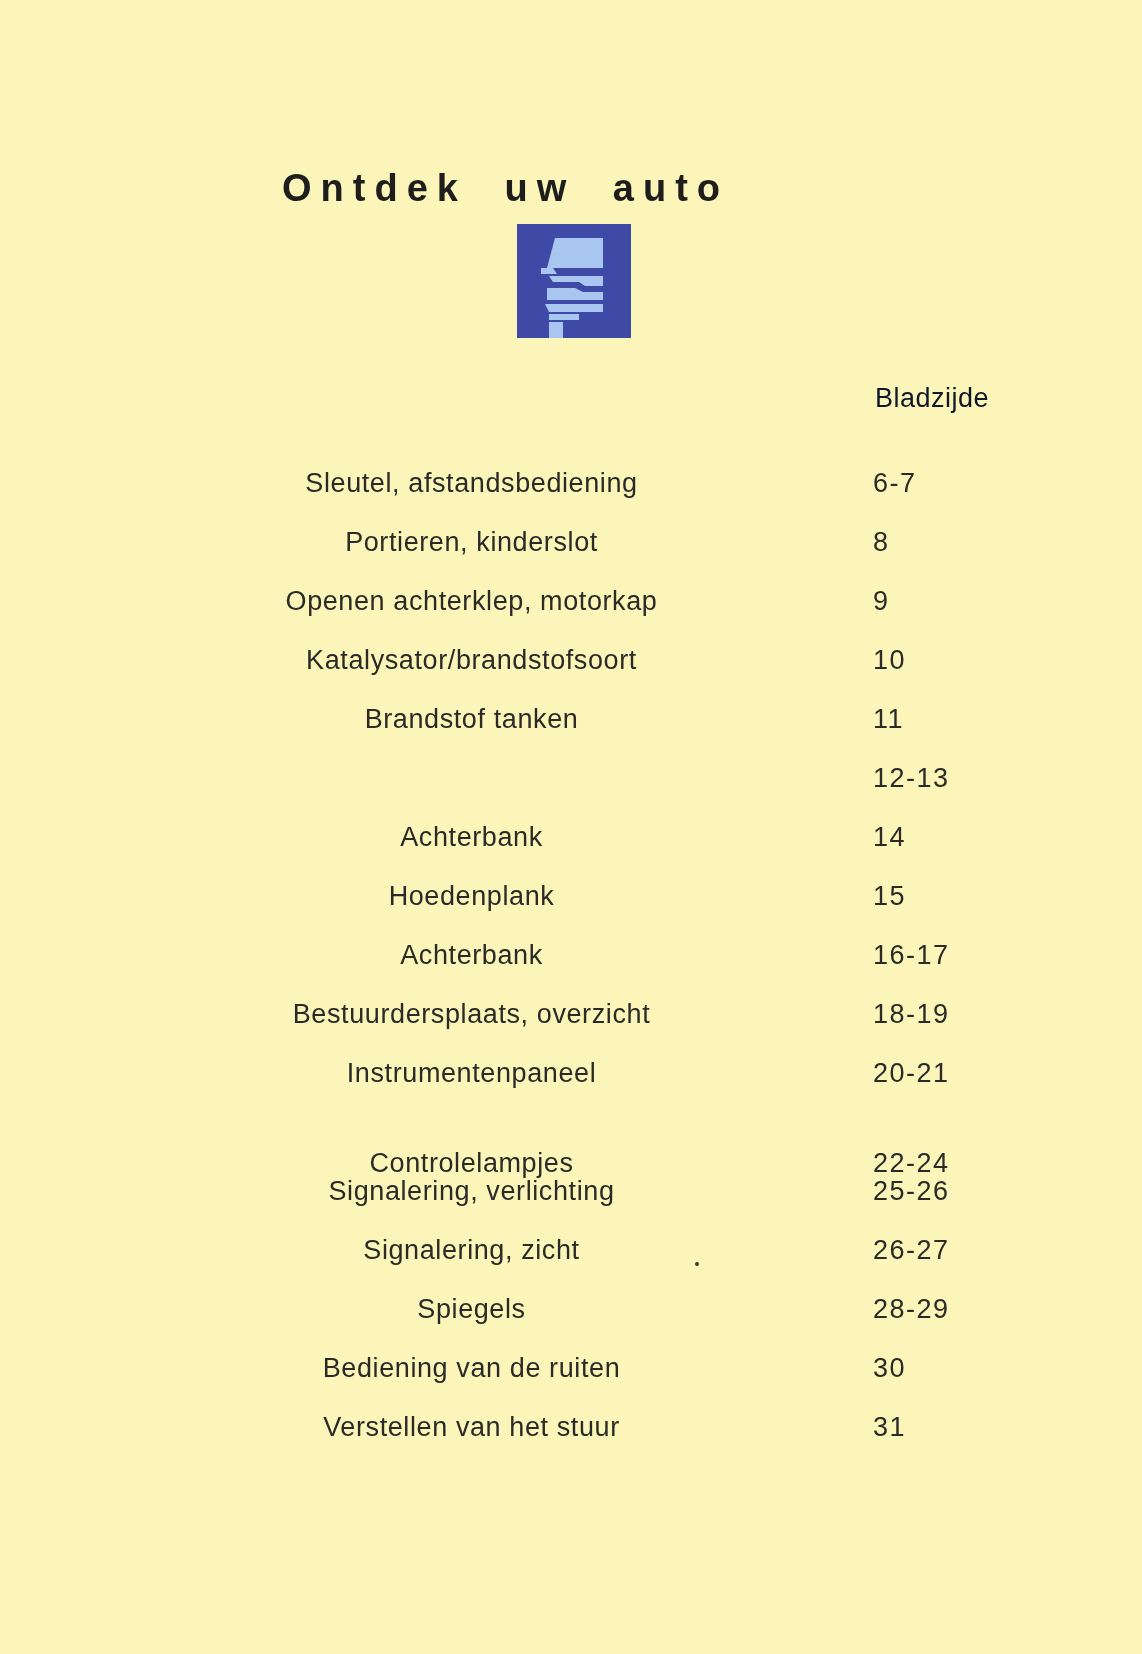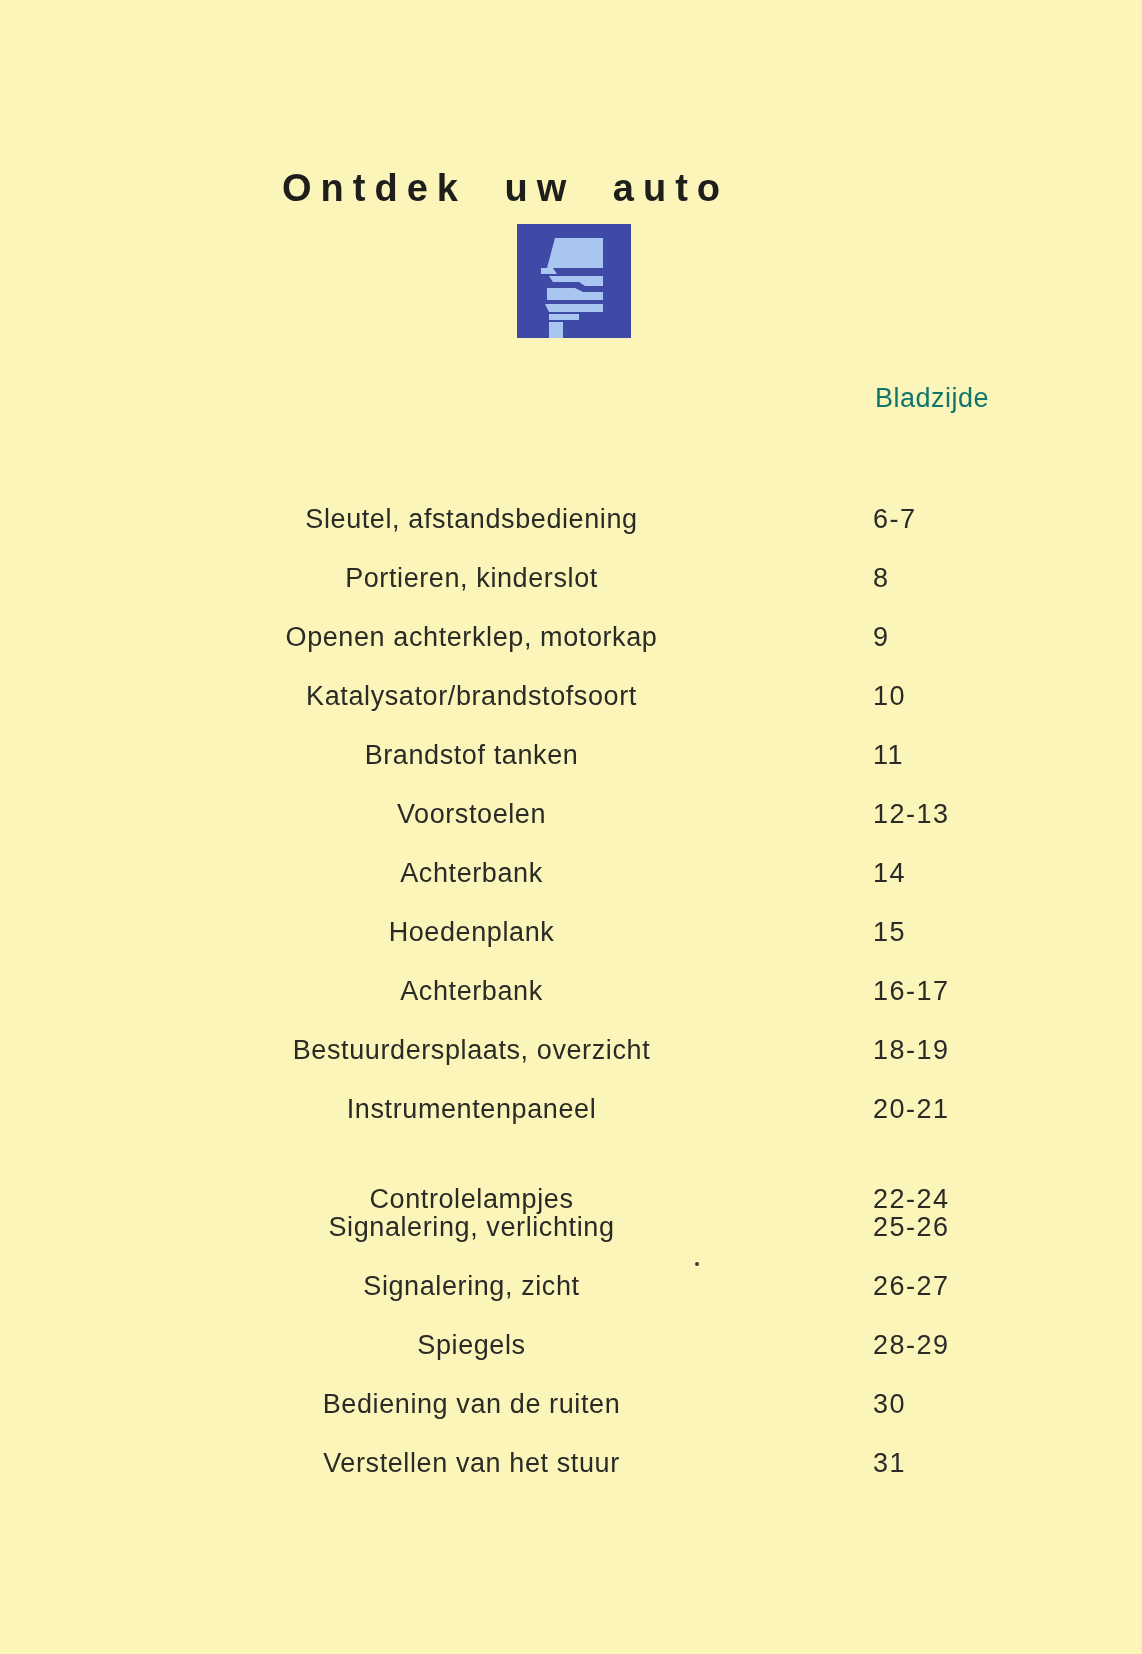--- a/index.html
+++ b/index.html
@@ -32,29 +32,28 @@
       width: 114px;
       height: 114px;
       background: #3e4aa6;
     }
     .section-icon svg { width: 114px; height: 114px; display: block; }
     .col-header {
       position: absolute;
       left: 875px;
       top: 383px;
       font-size: 27px;
-      color: #0f766e;
+      color: #0f172a;
       letter-spacing: 0.5px;
     }
     .toc-row {
       position: absolute;
       left: 0;
       width: 1134px;
       height: 40px;
-      margin-top: 36px;
     }
     .toc-label {
       position: absolute;
       left: 228px;
       width: 487px;
       text-align: center;
       font-size: 27px;
       letter-spacing: 0.6px;
       white-space: nowrap;
     }
@@ -116,21 +115,20 @@
   </div>
   <div class="toc-row" style="top:645px">
     <span class="toc-label">Katalysator/brandstofsoort</span>
     <span class="toc-page">10</span>
   </div>
   <div class="toc-row" style="top:704px">
     <span class="toc-label">Brandstof tanken</span>
     <span class="toc-page">11</span>
   </div>
   <div class="toc-row" style="top:763px">
-    <span class="toc-label">Voorstoelen</span>
     <span class="toc-page">12-13</span>
   </div>
   <div class="toc-row" style="top:822px">
     <span class="toc-label">Achterbank</span>
     <span class="toc-page">14</span>
   </div>
   <div class="toc-row" style="top:881px">
     <span class="toc-label">Hoedenplank</span>
     <span class="toc-page">15</span>
   </div>

